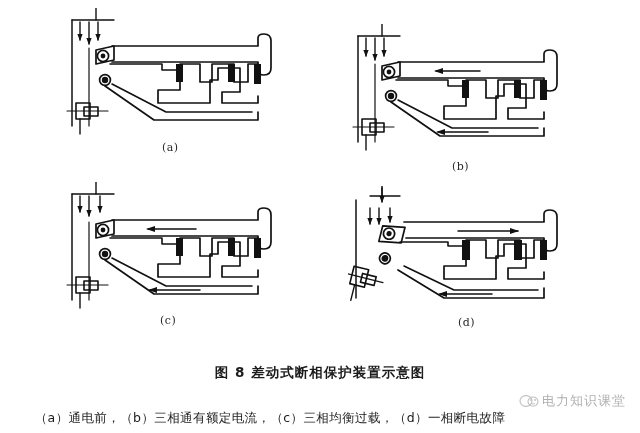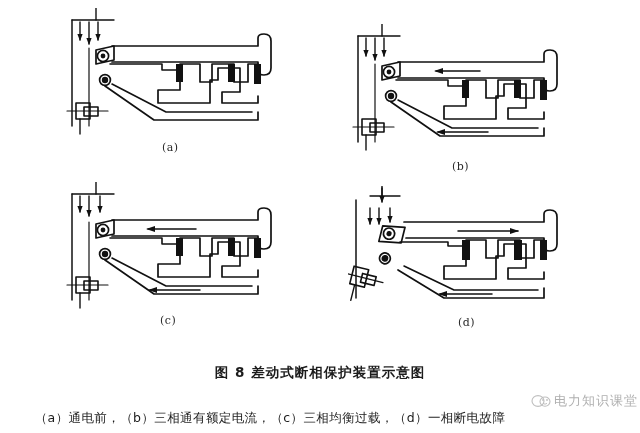--- a/index.html
+++ b/index.html
@@ -36,21 +36,21 @@
     position:absolute;
     left:0;top:410px;width:540px;
     text-align:center;
     font-size:12.5px;
     font-family:"DejaVu Sans","Liberation Sans",sans-serif;
     color:#1c1c1c;
     letter-spacing:.4px;
   }
   .watermark{
     position:absolute;
-    right:2px;top:392px;
+    right:14px;top:392px;
     display:flex;align-items:center;gap:3px;
     opacity:.55;
     pointer-events:none;
   }
   .watermark-text{
     font-size:13px;
     font-family:"DejaVu Sans","Liberation Sans",sans-serif;
     color:#6e6e6e;
     letter-spacing:1px;
   }

